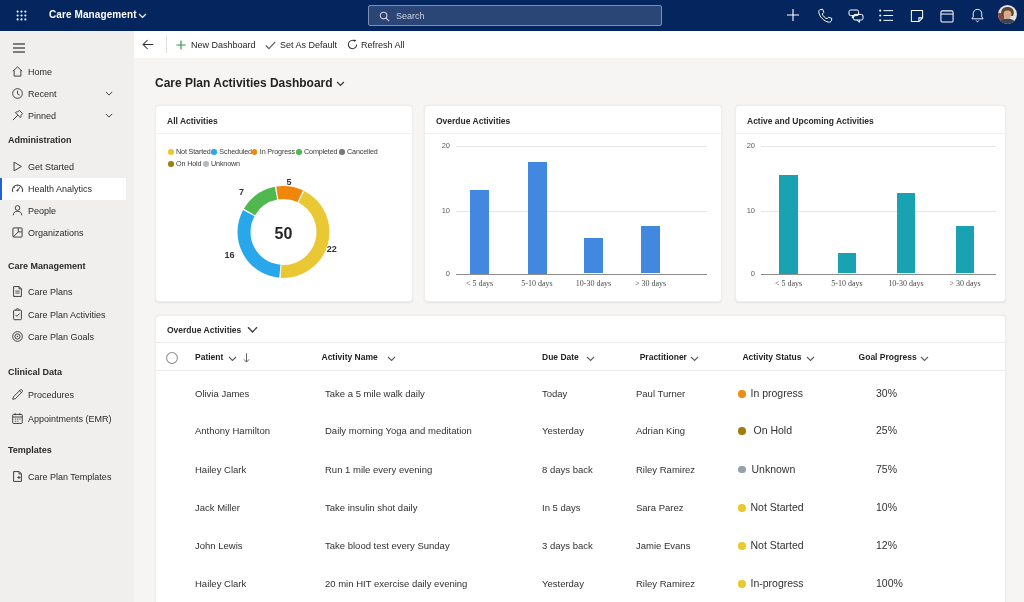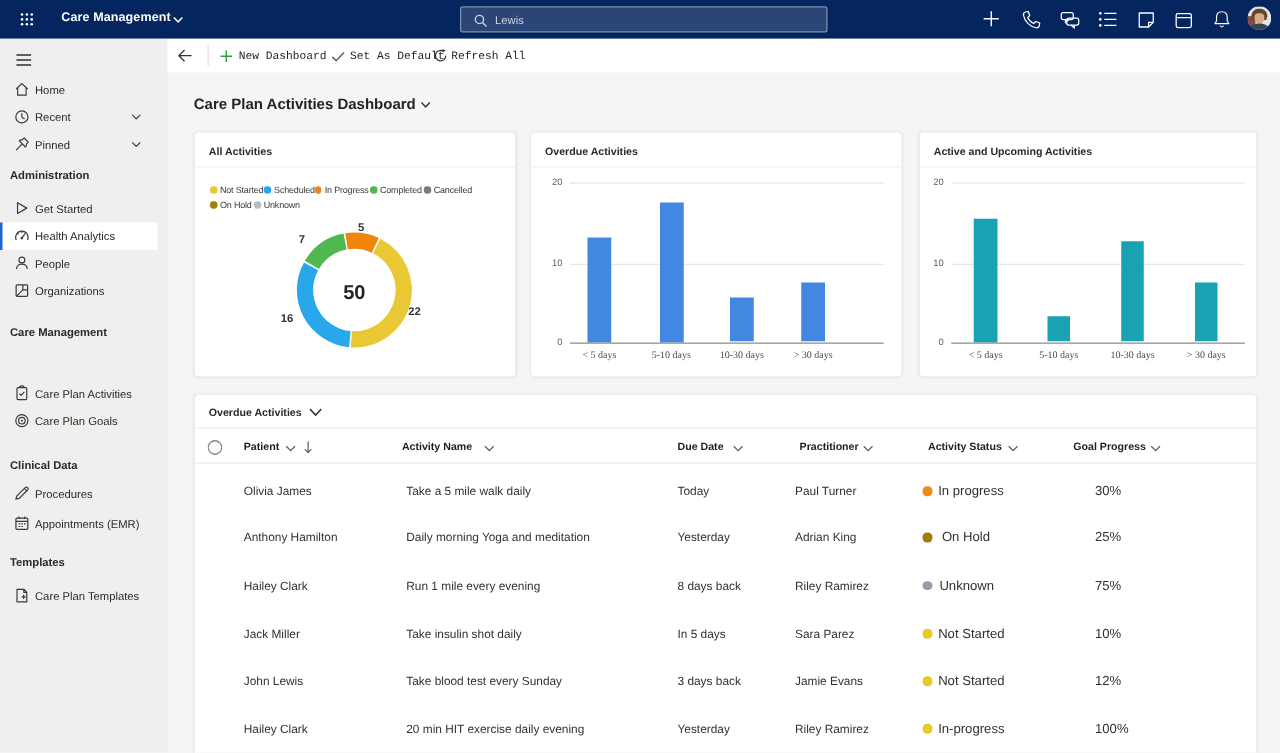--- a/index.html
+++ b/index.html
@@ -20,21 +20,21 @@
 .navitem .lbl { position:absolute; left:28px; top:6px; font-size:9px; color:#2b2a29; }
 .navhdr { position:absolute; left:8px; font-size:9px; font-weight:bold; color:#2b2a29; }
 .navitem .chev { position:absolute; left:105px; top:8px; }
 .navsel { background:#fff; border-left:2.5px solid #2163d6;padding-left:29px; }
 .navsel .ic { left:9px; }
 .navsel .lbl { left:26px; }
 
 
 #cmdbar { position:absolute; left:134px; top:31px; width:890px; height:27px; background:#fff; }
 #cmdbar .sep { position:absolute; left:32px; top:5px; width:1px; height:17px; background:#e1dfdd; }
-.cmdtxt { font-size:9px; color:#201f1e; position:absolute; top:9px;font-family:Liberation Mono, monospace; }
+.cmdtxt { font-size:9px; color:#201f1e; position:absolute; top:9px; }
 
 
 #pgtitle { position:absolute; left:155px; top:76px; font-size:12px; font-weight:bold; color:#242323; }
 
 
 .card { position:absolute; top:105px; height:197px; background:#fff; border:1px solid #f0eeec; border-radius:4px; box-shadow:0 0.4px 1.8px rgba(0,0,0,0.08); }
 .cardhdr { position:absolute; left:0; top:0; right:0; height:28px; border-bottom:1px solid #f1efed; }
 .cardhdr .t { position:absolute; left:11px; top:10px; font-size:8.5px; font-weight:bold; color:#2b2a29; }
 #card1 { left:155px; width:258px; }
 #card2 { left:424px; width:298px; }
@@ -81,21 +81,21 @@
   </svg>
   <div class="appname">Care Management</div>
   <svg class="abs" style="left:138px;top:13px" width="9" height="6" viewBox="0 0 10 7">
       <path d="M1 1.2 L5 5.2 L9 1.2" stroke="#fff" stroke-width="1.4" fill="none"></path>
     </svg>
   <div id="searchbox">
     <svg class="abs" style="left:10px;top:5px" width="11" height="11" viewBox="0 0 13 13">
         <circle cx="5.4" cy="5.4" r="3.9" stroke="#cdd3de" stroke-width="1.3" fill="none"></circle>
         <path d="M8.3 8.3 L12 12" stroke="#cdd3de" stroke-width="1.3"></path>
       </svg>
-    <div class="stext">Lewis</div>
+    <div class="stext">Search</div>
   </div>
   <svg class="abs" style="left:786px;top:8px" width="14" height="14" viewBox="0 0 15 15">
       <path d="M7.5 1 V14 M1 7.5 H14" stroke="#fff" stroke-width="1.2"></path>
     </svg>
   <svg class="abs" style="left:817px;top:8px" width="16" height="16" viewBox="0 0 16 16">
       <path d="M3.2 1.6 L5.6 1.2 L6.8 4.4 L5.2 6 C5.6 7.6 8.4 10.4 10 10.8 L11.6 9.2 L14.8 10.4 L14.4 12.8 C14 13.8 13 14.4 11.8 14.2 C7 13.4 2.6 9 1.8 4.2 C1.6 3 2.2 2 3.2 1.6 Z" stroke="#fff" stroke-width="1.0" fill="none" stroke-linejoin="round"></path>
     </svg>
   <svg class="abs" style="left:848px;top:9px" width="16" height="14" viewBox="0 0 16 14">
       <g stroke="#fff" stroke-width="1.0" fill="none">
         <rect x="1" y="1" width="9.6" height="5.6" rx="1.6"></rect>
@@ -207,20 +207,27 @@
   <div class="navitem" style="top:191px">
     <svg class="ic" viewBox="0 0 15 15">
         <rect x="2.2" y="2.2" width="10.6" height="10.6" rx="1" stroke="#3b3a39" stroke-width="1.1" fill="none"></rect>
         <path d="M2.6 12.6 L8.4 6.8 M8.4 2.4 V6.8 H12.6" stroke="#3b3a39" stroke-width="1.1" fill="none"></path>
       </svg>
     <div class="lbl">Organizations</div>
   </div>
 
   <div class="navhdr" style="top:230px">Care Management</div>
 
+  <div class="navitem" style="top:250px">
+    <svg class="ic" viewBox="0 0 15 15">
+        <path d="M3 1.8 H9.5 L12 4.3 V13.2 H3 Z M9.3 2 V4.5 H11.8" stroke="#3b3a39" stroke-width="1.1" fill="none"></path>
+        <path d="M5 7 H10 M5 9.3 H10" stroke="#3b3a39" stroke-width="1"></path>
+      </svg>
+    <div class="lbl">Care Plans</div>
+  </div>
   <div class="navitem" style="top:273px">
     <svg class="ic" viewBox="0 0 15 15">
         <rect x="3" y="2.5" width="9" height="11" rx="1" stroke="#3b3a39" stroke-width="1.1" fill="none"></rect>
         <path d="M5.5 2.5 C5.5 1.4 6.3 0.8 7.5 0.8 C8.7 0.8 9.5 1.4 9.5 2.5" stroke="#3b3a39" stroke-width="1.1" fill="none"></path>
         <path d="M5.2 8 L6.8 9.6 L9.8 6.4" stroke="#3b3a39" stroke-width="1.1" fill="none"></path>
       </svg>
     <div class="lbl">Care Plan Activities</div>
   </div>
   <div class="navitem" style="top:295px">
     <svg class="ic" viewBox="0 0 15 15">

